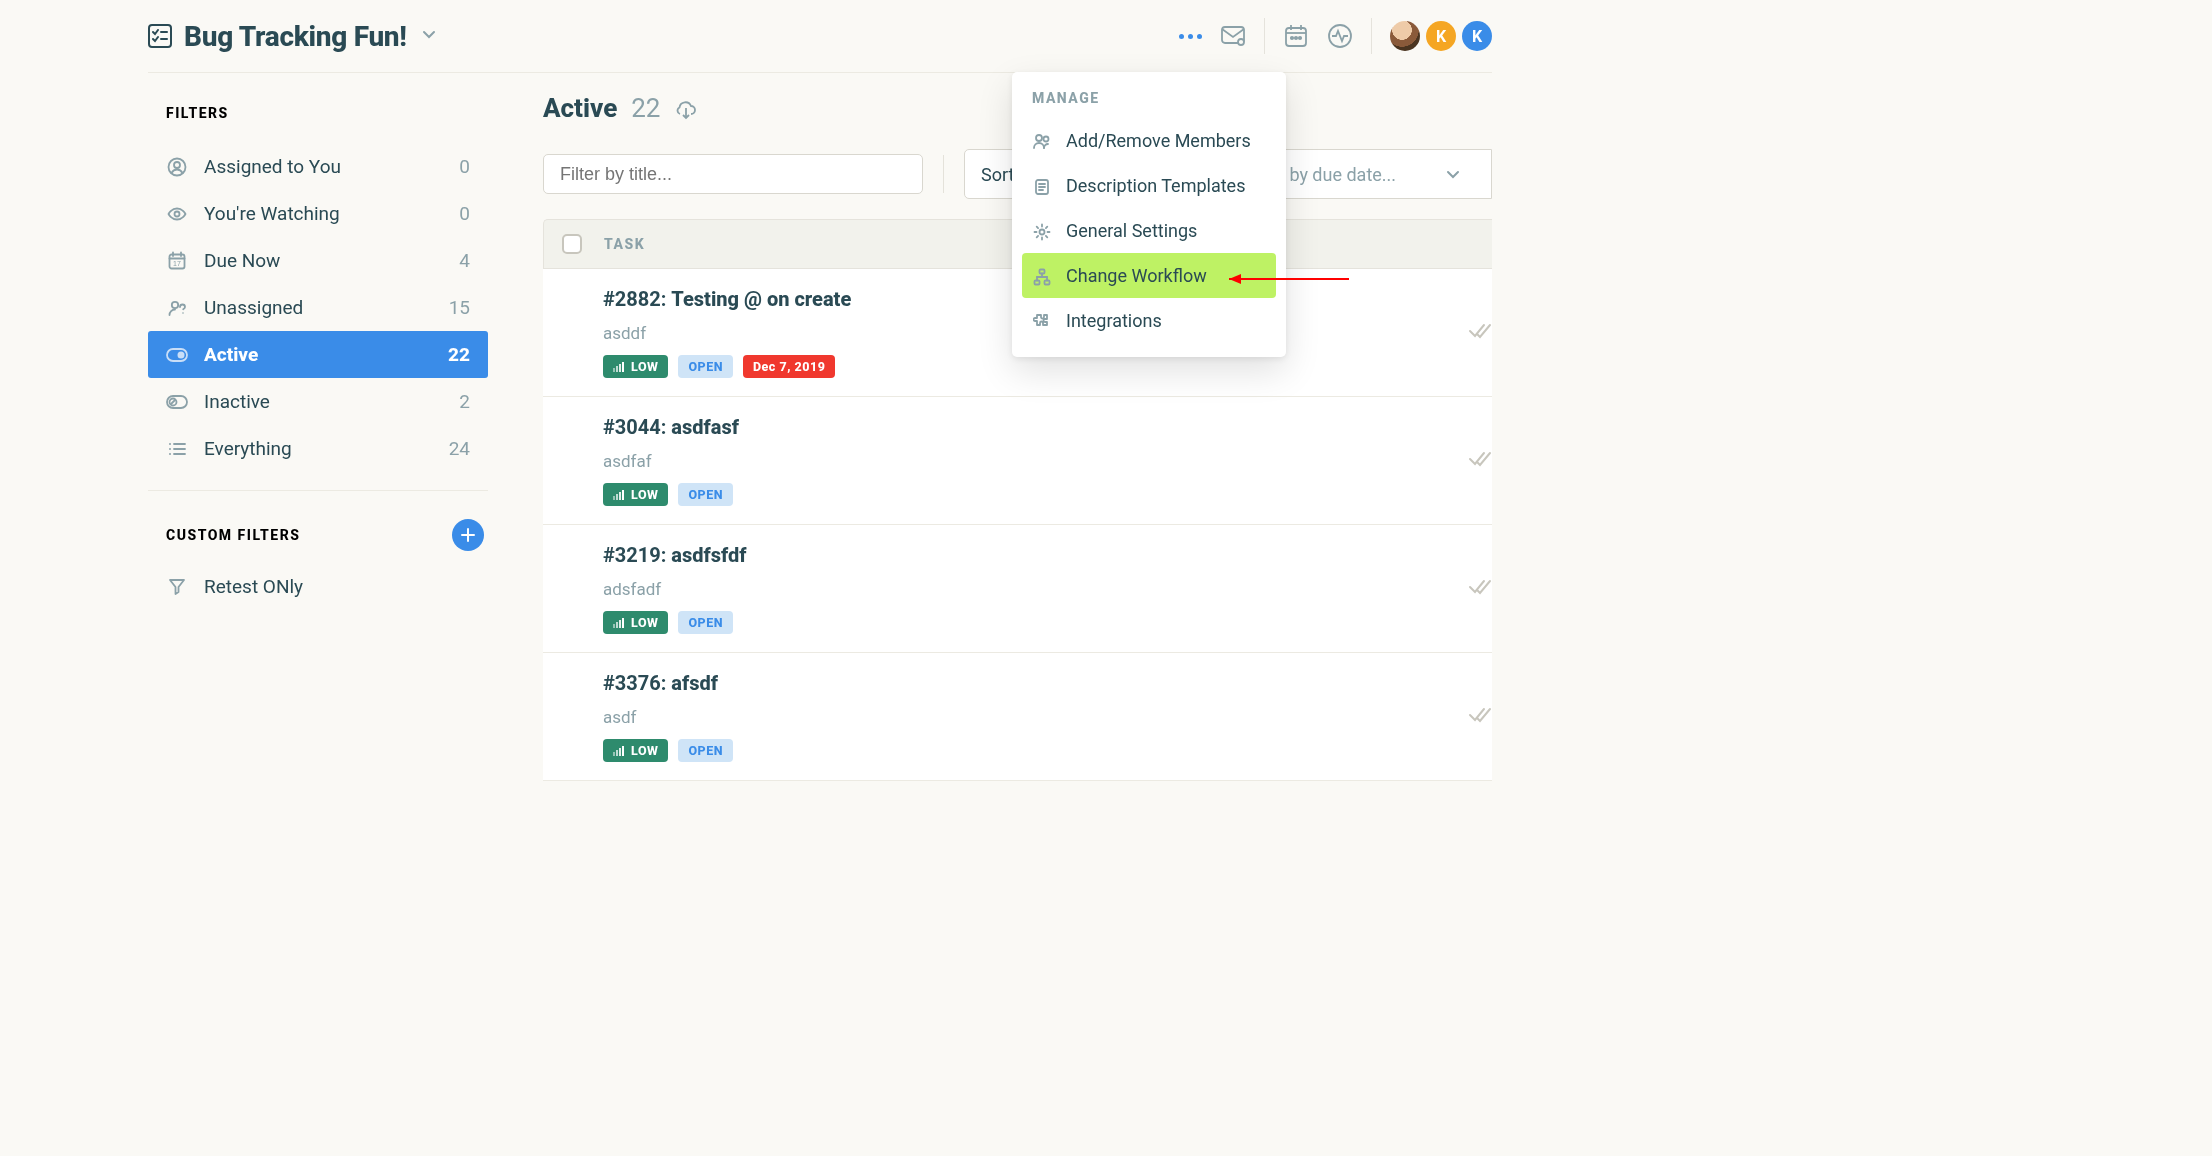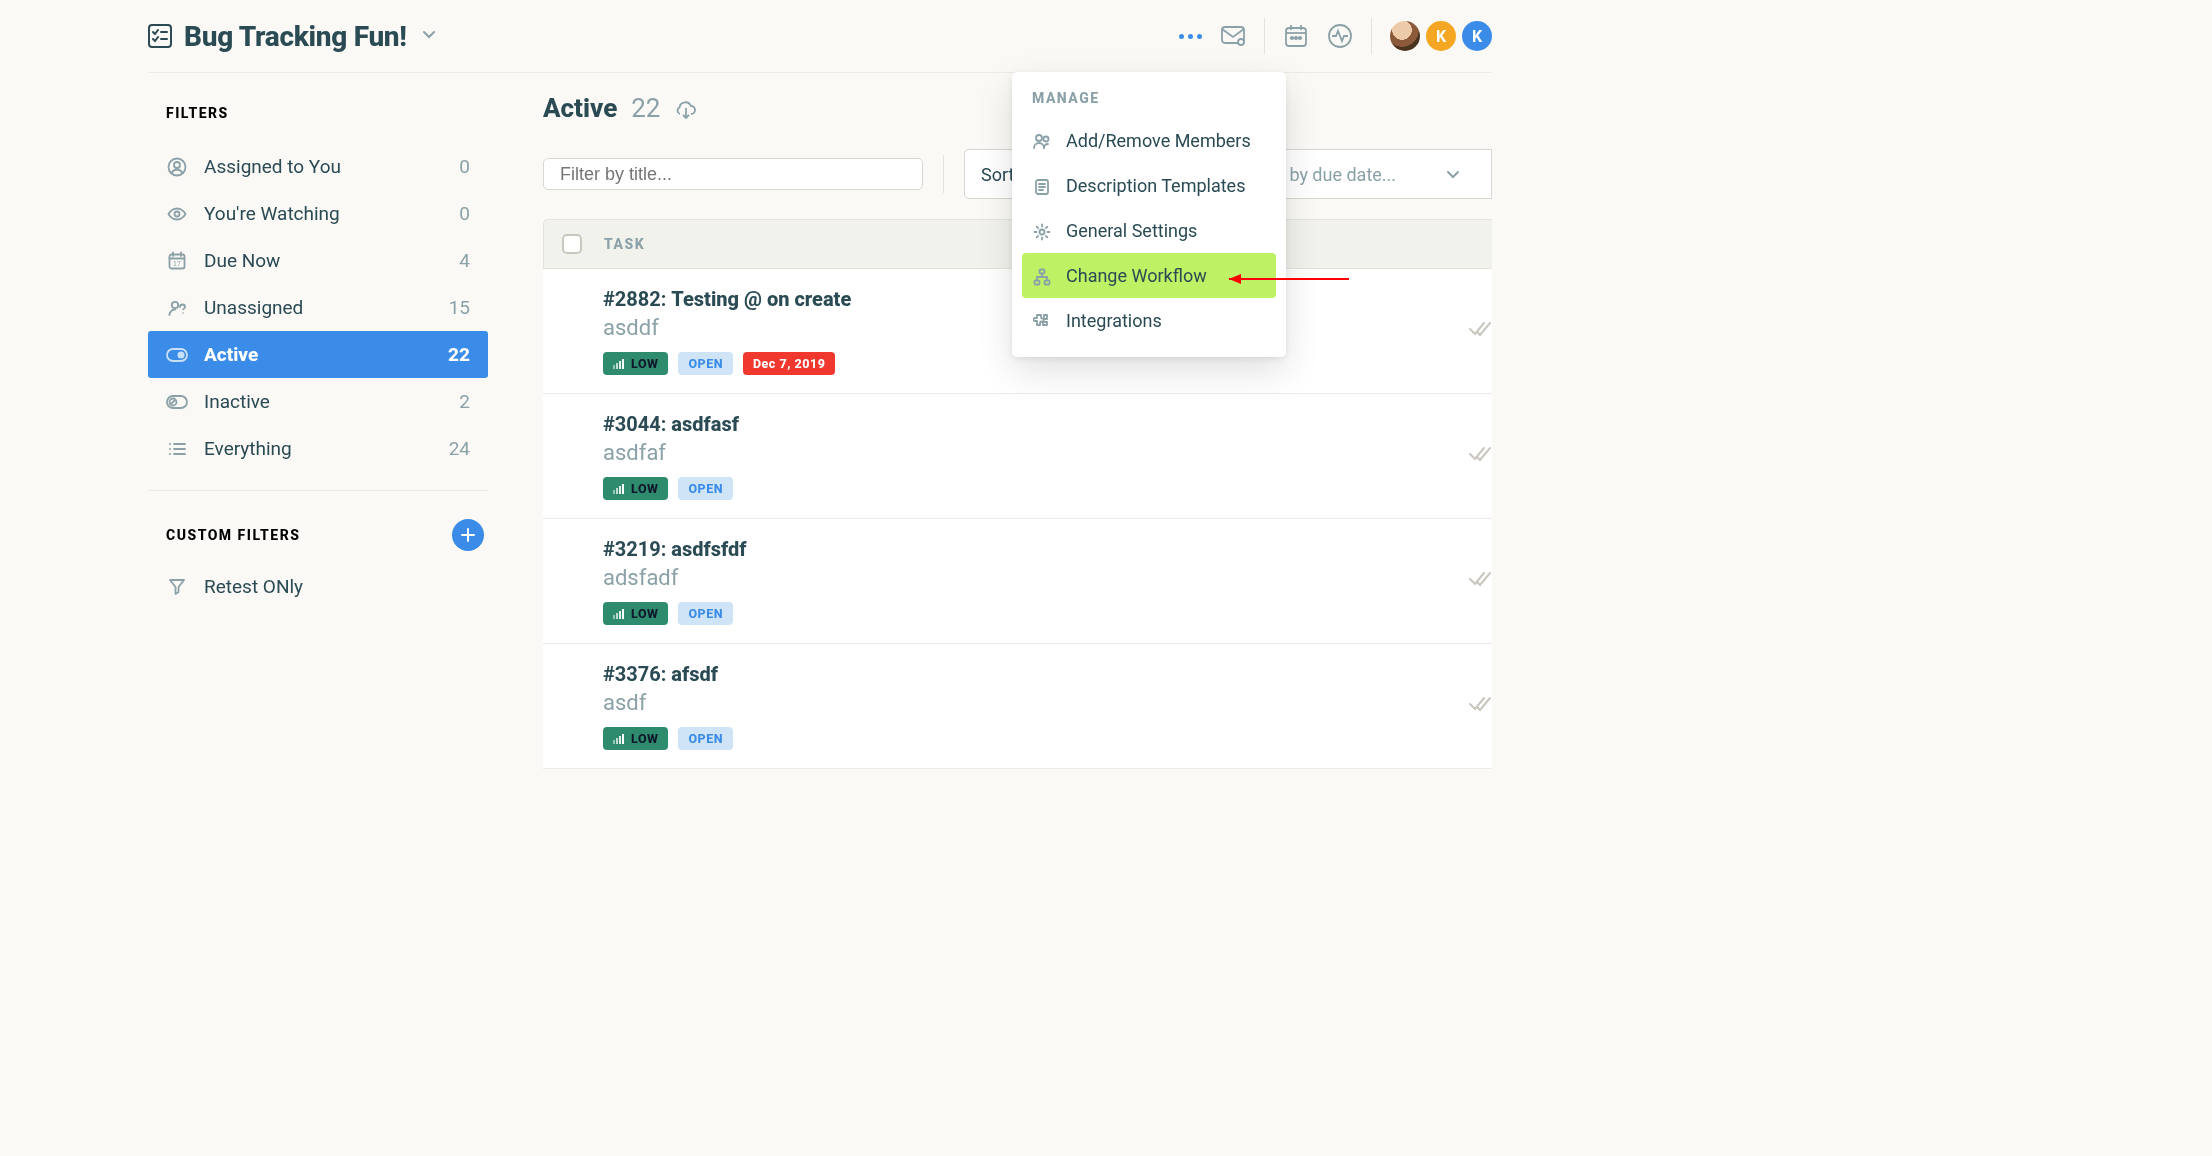--- a/index.html
+++ b/index.html
@@ -142,21 +142,21 @@
 .cloud-icon { color:#8BA1A8; display:inline-flex; }
 
 .controls-row {
   margin-top: 26px;
   display: flex;
   gap: 20px;
   align-items: center;
 }
 .filter-input {
   flex: 0 0 380px;
-  height: 32px;
+  height: 40px;
   border: 1px solid #D9D7CF;
   border-radius: 5px;
   padding: 0 16px;
   font-size: 18px;
   color: #8BA1A8;
   background: #fff;
 }
 .controls-divider { width:1px; height:38px; background:#E4E2DA; }
 .sort-btn {
   height: 50px;
@@ -201,28 +201,28 @@
 
 .task-row {
   border-bottom: 1px solid #ECEAE2;
   background:#fff;
   padding: 18px 18px 18px 60px;
   position: relative;
 }
 .task-title-line { font-size:20px; color:#2A4A54; }
 .task-title-line .tnum { color:#2A4A54; font-weight:700; }
 .task-title-line .tname { font-weight:800; }
-.task-sub { color:#8BA1A8; font-size:22px; margin-top:4px; }
+.task-sub { color:#8BA1A8; font-size:17px; margin-top:12px; }
 .task-badges { display:flex; gap:10px; margin-top:12px; }
 .badge {
   display:inline-flex; align-items:center; gap:6px;
   padding: 4px 10px; border-radius:4px;
   font-size:12.5px; font-weight:800; letter-spacing:0.5px;
 }
-.badge.low { background:#2E8B6D; color:#0f172a; }
+.badge.low { background:#2E8B6D; color:#ffffff; }
 .badge.open { background:#CFE4F7; color:#3A8CE8; }
 .badge.due { background:#F0382E; color:#fff; }
 .row-check {
   position:absolute; right: 0; top: 50%; transform: translateY(-50%);
   color:#C8C6BD;
 }
 
 .manage-menu {
   position: absolute;
   top: 72px;

